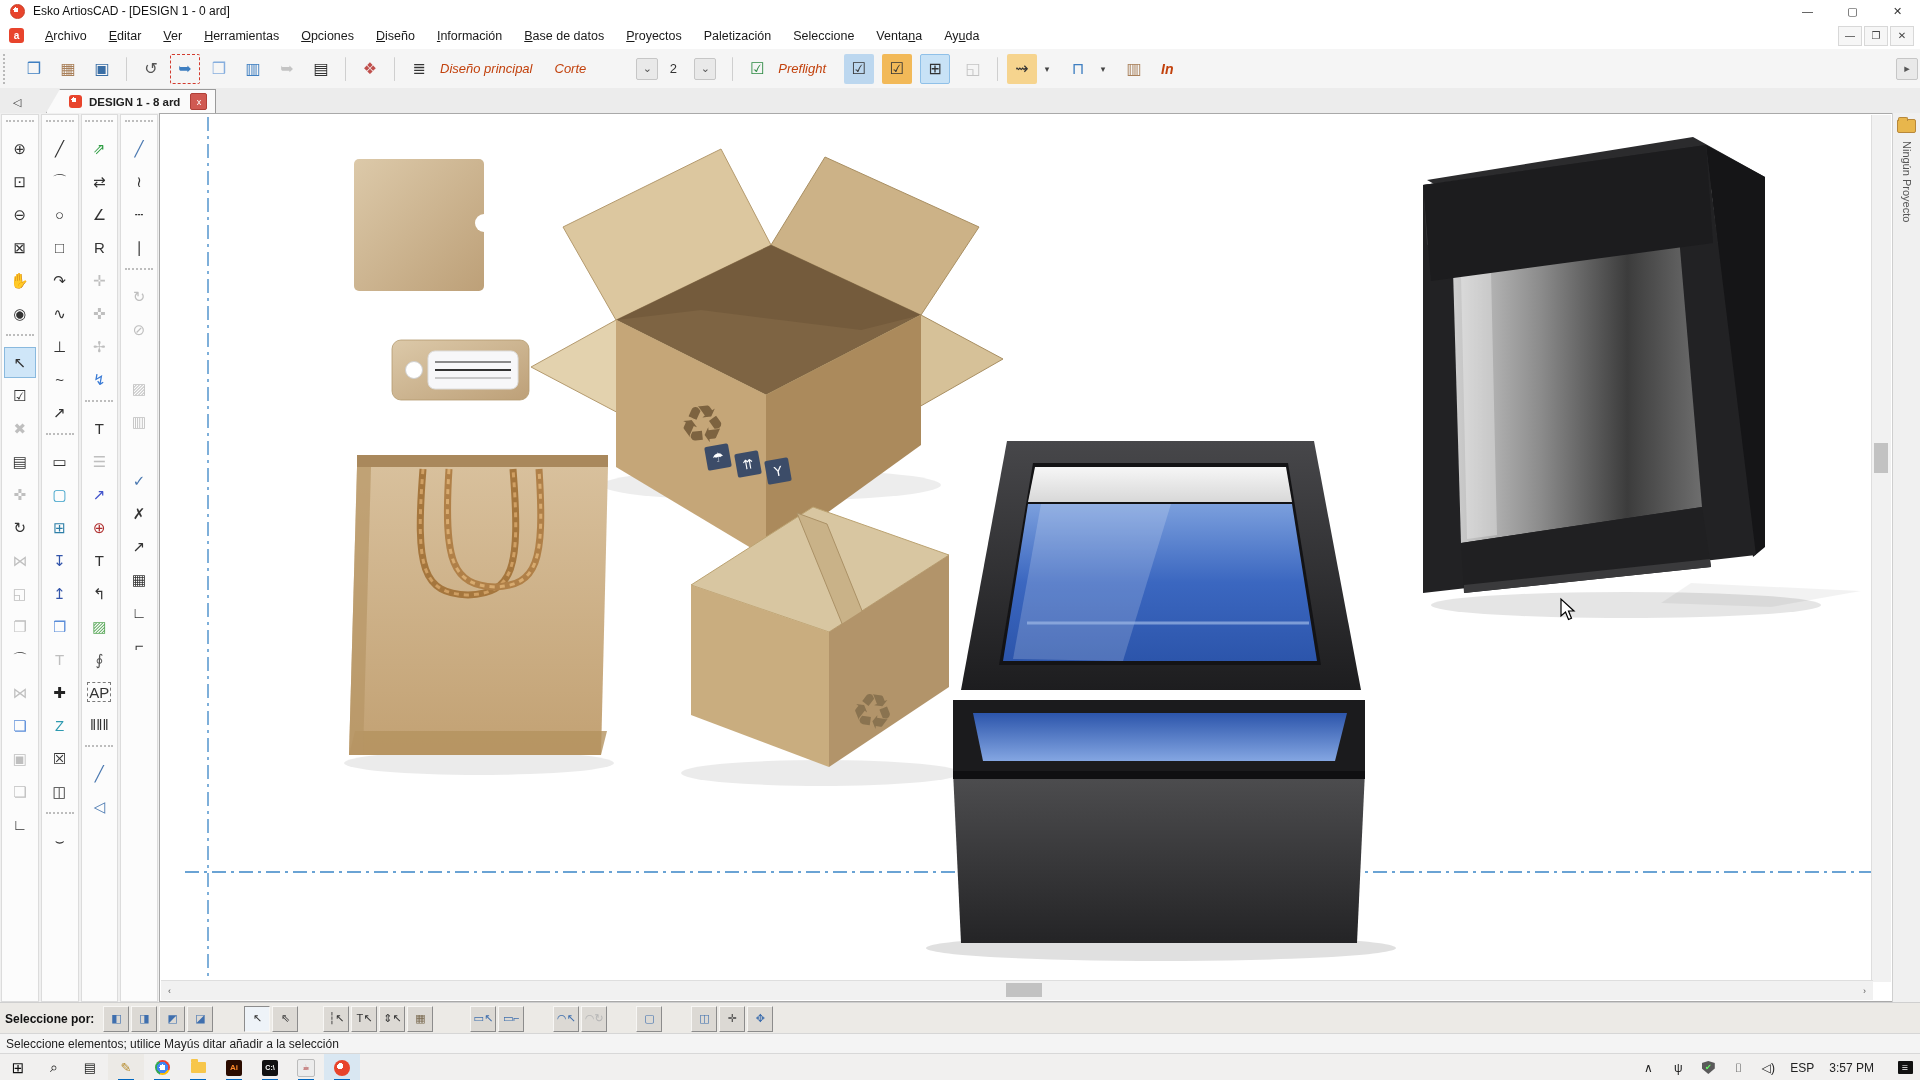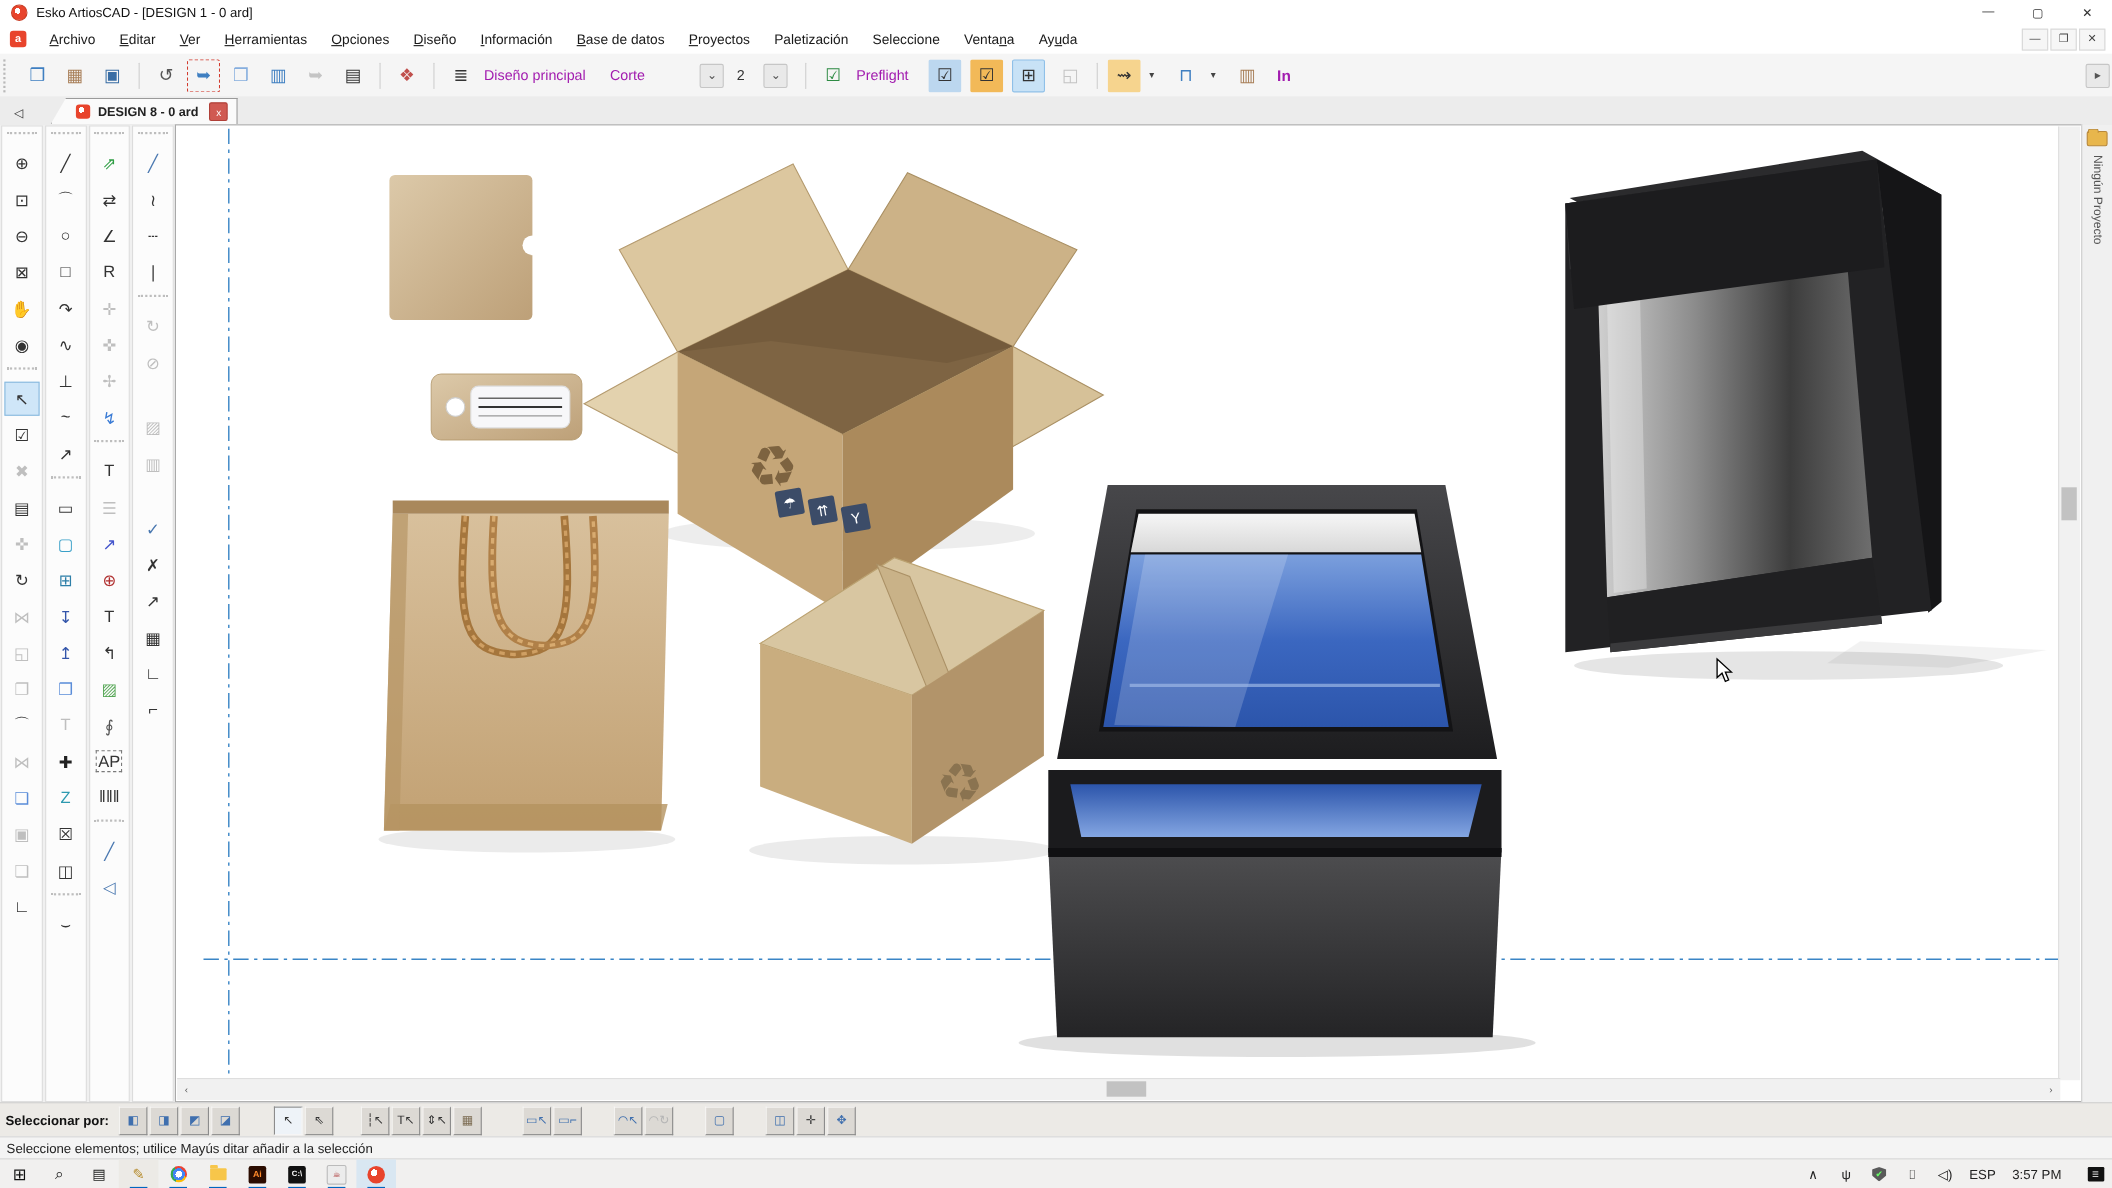--- a/index.html
+++ b/index.html
@@ -16,21 +16,21 @@
   #menubar{left:0;top:22px;width:1920px;height:27px;background:#ffffff;border-bottom:1px solid #e9e9e9;display:flex;align-items:center;font-size:12.5px;color:#1a1a1a;}
   .menu-logo{width:15px;height:15px;border-radius:3px;margin:0 10px 0 9px;background:#e8442c;color:#fff;font-size:10px;font-weight:bold;display:flex;align-items:center;justify-content:center;}
   .menu-item{padding:4px 11px;cursor:default;}
   #menubar .mdictl{margin-left:auto;display:flex;margin-right:6px;}
   .mdibtn{width:22px;height:18px;display:flex;align-items:center;justify-content:center;font-size:10px;color:#444;border:1px solid #d8d8d8;margin-left:2px;background:#f6f6f6;}
   
   #toolbar{left:0;top:49px;width:1920px;height:39px;background:#f5f5f5;border-bottom:1px solid #d9d9d9;display:flex;align-items:center;}
   .tb-grip{width:6px;height:30px;margin:0 6px 0 3px;border-left:2px dotted #b9b9b9;}
   .tb-item{min-width:28px;height:28px;display:flex;align-items:center;justify-content:center;font-size:16px;color:#333;margin:0 2px;border:1px solid transparent;border-radius:2px;}
   .tb-item.tbsep{min-width:1px;width:1px;height:24px;background:#cfcfcf;margin:0 7px;border:none;}
-  .tb-item.tb-label{font-size:13px;color:#a21caf;min-width:0;padding:0 2px;border:none;}
+  .tb-item.tb-label{font-size:13px;color:#c2410c;min-width:0;padding:0 2px;border:none;font-style:italic;}
   .tb-item.bold{font-weight:bold;font-size:14px;text-align:center;}
   .tb-item.tb-val{font-size:13px;min-width:14px;border:none;}
   .tb-item.chev{width:20px;min-width:20px;height:20px;font-size:11px;background:#e9e9e9;border:1px solid #c6c6c6;color:#555;}
   .tb-item.chev-sm{width:12px;min-width:12px;font-size:9px;border:none;color:#444;}
   .tb-item.sel-red{border:1px dashed #d23b2e;}
   .tb-item.sel-blue{border:1px solid #8fc0e8;}
   .tb-item.disabled{color:#c4c4c4;}
   
   #tabbar{left:0;top:88px;width:1920px;height:25px;background:#ececec;border-bottom:1px solid #bdbdbd;display:flex;align-items:flex-end;}
   .tab-nav{width:22px;height:20px;display:flex;align-items:center;justify-content:center;font-size:11px;color:#333;margin:0 4px 1px 6px;}
@@ -171,21 +171,21 @@
       <div class="tb-item" style="color: rgb(169, 128, 90); margin-left: 8px;">▥</div>
       <div class="tb-item tb-label bold" style="margin-left: 8px;">In</div>
       <div class="tb-item chev" style="margin-left: auto;">▸</div>
     </span>
 </div>
 
 <div id="tabbar" class="abs">
   <span class="tab-nav">◁</span>
   <span class="doc-tab">
     <span class="tab-logo"></span>
-    <span class="tab-label">DESIGN 8 - 0 ard</span>
+    <span class="tab-label">DESIGN 1 - 8 ard</span>
     <span class="tab-close">x</span>
   </span>
 </div>
 
 <div id="workspace" class="abs">
 
   <div id="palette" class="abs">
     <div class="tool-col">
         <div class="tool-btn tool-handle"></div>
         <div class="tool-btn">⊕</div>
@@ -430,21 +430,21 @@
     </div>
   </div>
 
   <div id="rightstrip" class="abs">
     <div class="mini-folder"></div>
     <span id="project-label">Ningún Proyecto</span>
   </div>
 </div>
 
 <div id="selectbar" class="abs">
-  <span id="selectbar-label">Seleccionar por:</span>
+  <span id="selectbar-label">Seleccione por:</span>
   <span style="display:flex;align-items:center;margin-left:8px">
       <div class="sb-item" style="color: rgb(63, 111, 174);">◧</div>
       <div class="sb-item" style="color: rgb(63, 111, 174);">◨</div>
       <div class="sb-item" style="color: rgb(63, 111, 174);">◩</div>
       <div class="sb-item" style="color: rgb(63, 111, 174);">◪</div>
       <div class="sb-item selected" style="margin-left: 30px;">↖</div>
       <div class="sb-item">⇖</div>
       <div class="sb-item" style="margin-left: 24px;">┆↖</div>
       <div class="sb-item">T↖</div>
       <div class="sb-item">⇕↖</div>

